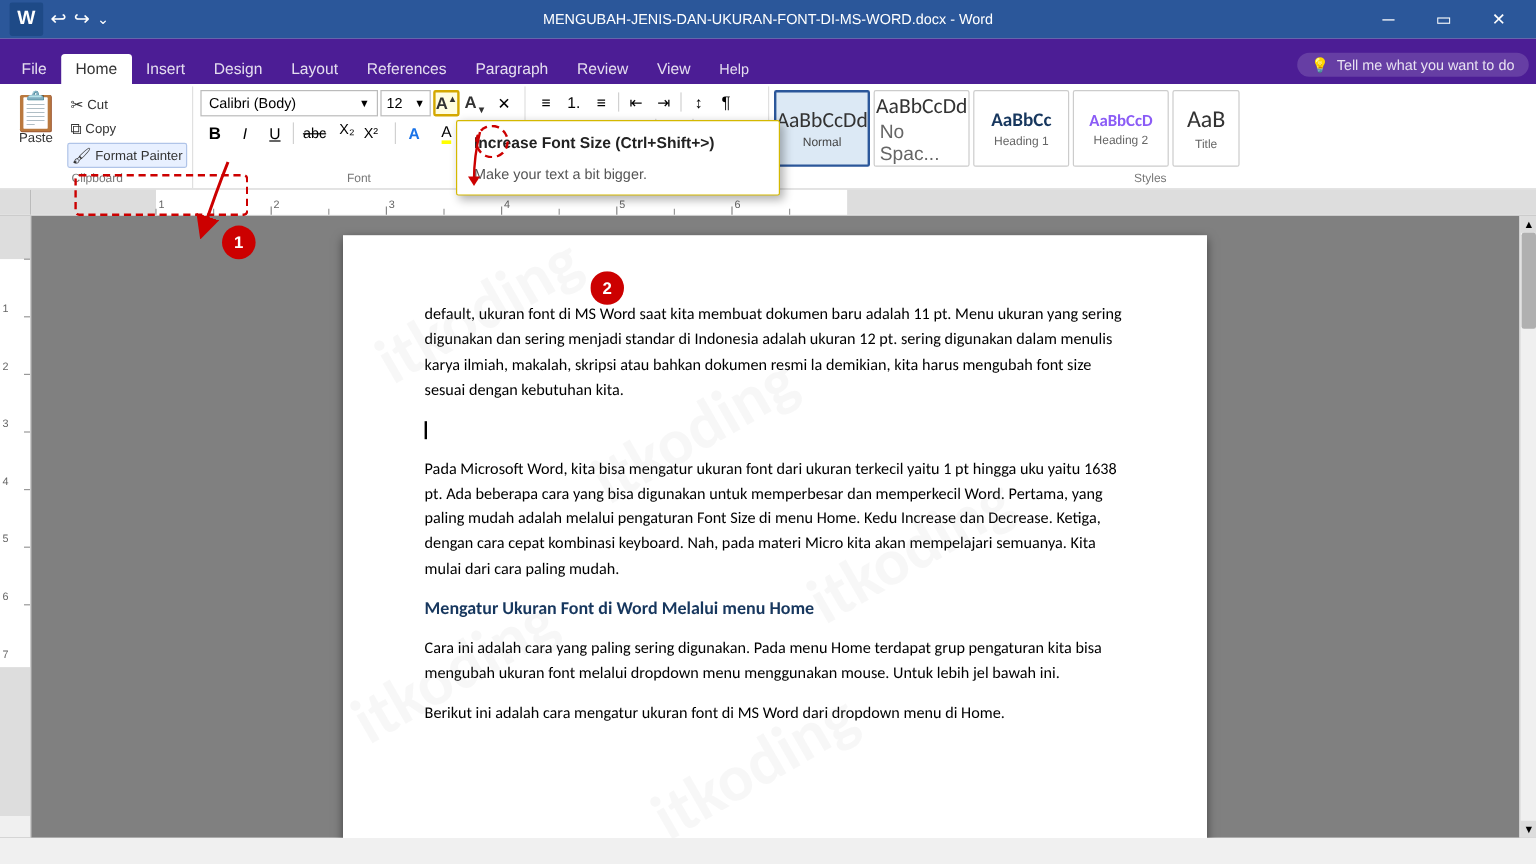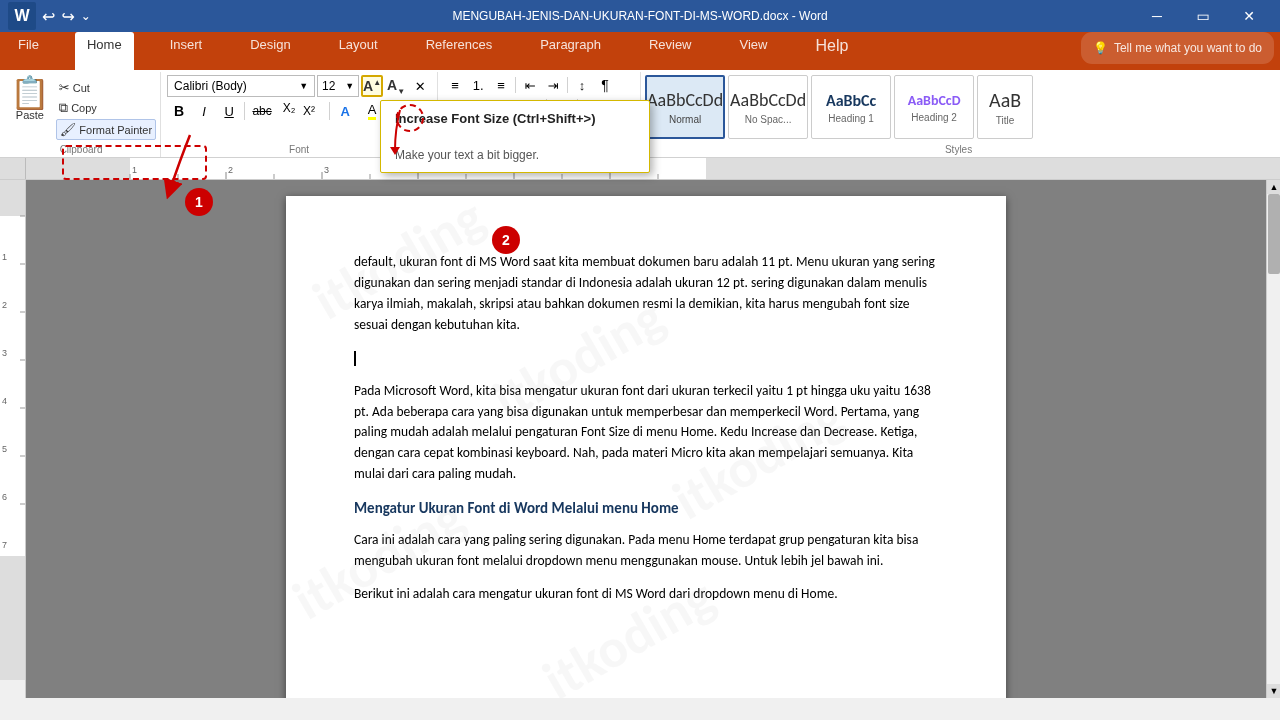--- a/index.html
+++ b/index.html
@@ -19,31 +19,31 @@
       <span style="color:white; font-size:12px; cursor:pointer;">⌄</span>
     </div>
     <div style="position:absolute; left:50%; transform:translateX(-50%); color:white; font-size:12px;">MENGUBAH-JENIS-DAN-UKURAN-FONT-DI-MS-WORD.docx - Word</div>
     <div style="margin-left:auto; display:flex;">
       <div style="width:46px; height:32px; display:flex; align-items:center; justify-content:center; color:white; font-size:14px; cursor:pointer;">─</div>
       <div style="width:46px; height:32px; display:flex; align-items:center; justify-content:center; color:white; font-size:14px; cursor:pointer;">▭</div>
       <div style="width:46px; height:32px; display:flex; align-items:center; justify-content:center; color:white; font-size:14px; cursor:pointer;">✕</div>
     </div>
   </div>
 
-  <div style="background:#c2410c; height:38px; display:flex; padding:0 6px;gap:24px;">
+  <div style="background:#4c1d95; height:38px; display:flex; align-items:flex-end; padding:0 6px;">
     <div style="padding:5px 12px; font-size:13px; color:rgba(255,255,255,0.85); cursor:pointer; border-radius:3px 3px 0 0;">File</div>
     <div style="padding:5px 12px; font-size:13px; background:white; color:#333; cursor:pointer; border-radius:3px 3px 0 0;">Home</div>
     <div style="padding:5px 12px; font-size:13px; color:rgba(255,255,255,0.85); cursor:pointer; border-radius:3px 3px 0 0;">Insert</div>
     <div style="padding:5px 12px; font-size:13px; color:rgba(255,255,255,0.85); cursor:pointer; border-radius:3px 3px 0 0;">Design</div>
     <div style="padding:5px 12px; font-size:13px; color:rgba(255,255,255,0.85); cursor:pointer; border-radius:3px 3px 0 0;">Layout</div>
     <div style="padding:5px 12px; font-size:13px; color:rgba(255,255,255,0.85); cursor:pointer; border-radius:3px 3px 0 0;">References</div>
     <div style="padding:5px 12px; font-size:13px; color:rgba(255,255,255,0.85); cursor:pointer; border-radius:3px 3px 0 0;">Paragraph</div>
     <div style="padding:5px 12px; font-size:13px; color:rgba(255,255,255,0.85); cursor:pointer; border-radius:3px 3px 0 0;">Review</div>
     <div style="padding:5px 12px; font-size:13px; color:rgba(255,255,255,0.85); cursor:pointer; border-radius:3px 3px 0 0;">View</div>
-    <div style="padding:5px 12px; font-size:16px; color:rgba(255,255,255,0.85); cursor:pointer; border-radius:3px 3px 0 0;">Help</div>
+    <div style="padding:5px 12px; font-size:12px; color:rgba(255,255,255,0.85); cursor:pointer; border-radius:3px 3px 0 0;">Help</div>
 
     <div style="margin-left:auto; display:flex; align-items:center; background:rgba(255,255,255,0.15); border-radius:11px; padding:3px 12px; margin-bottom:6px; gap:6px;">
       <span style="color:white; font-size:12px;">💡</span>
       <span style="color:rgba(255,255,255,0.85); font-size:12px;">Tell me what you want to do</span>
     </div>
   </div>
 
   <div style="background:white; border-bottom:1px solid #d1d1d1; display:flex; align-items:stretch; padding:2px 4px 0 4px; min-height:88px; position:relative;">
 
     <div style="display:flex; flex-direction:column; padding:0 4px 0 2px; border-right:1px solid #e0e0e0; min-width:90px;">
@@ -192,21 +192,21 @@
     <div style="display:flex; flex-direction:column; padding:0 4px; flex:1;">
       <div style="display:flex; align-items:flex-start; gap:3px; flex:1; padding-top:3px;">
 
         <div style="display:flex; flex-direction:column; align-items:center; justify-content:center; width:80px; height:64px; background:#dce9f5; border:2px solid #2b579a; cursor:pointer; border-radius:2px; padding:4px;">
           <div style="font-size:18px; color:#333; font-family:Calibri,Arial,sans-serif;">AaBbCcDd</div>
           <div style="font-size:10px; color:#444; margin-top:3px;">Normal</div>
         </div>
 
         <div style="display:flex; flex-direction:column; align-items:center; justify-content:center; width:80px; height:64px; background:white; border:1px solid #ccc; cursor:pointer; border-radius:2px; padding:4px;">
           <div style="font-size:18px; color:#333; font-family:Calibri,Arial,sans-serif;">AaBbCcDd</div>
-          <div style="font-size:10px; color:#666; margin-top:3px;">No Spac...</div>
+          <div style="font-size:16px; color:#666; margin-top:3px;">No Spac...</div>
         </div>
 
         <div style="display:flex; flex-direction:column; align-items:center; justify-content:center; width:80px; height:64px; background:white; border:1px solid #ccc; cursor:pointer; border-radius:2px; padding:4px;">
           <div style="font-size:16px; color:#17375e; font-weight:bold; font-family:Calibri,Arial,sans-serif;">AaBbCc</div>
           <div style="font-size:10px; color:#666; margin-top:3px;">Heading 1</div>
         </div>
 
         <div style="display:flex; flex-direction:column; align-items:center; justify-content:center; width:80px; height:64px; background:white; border:1px solid #ccc; cursor:pointer; border-radius:2px; padding:4px;">
           <div style="font-size:14px; color:#8b5cf6; font-weight:bold; font-family:Calibri,Arial,sans-serif;">AaBbCcD</div>
           <div style="font-size:10px; color:#666; margin-top:3px;">Heading 2</div>
@@ -298,21 +298,21 @@
     <div style="width:14px; background:#f0f0f0; border-left:1px solid #ccc; display:flex; flex-direction:column;">
       <div style="width:14px; height:14px; background:#ddd; display:flex; align-items:center; justify-content:center; cursor:pointer; font-size:9px;">▲</div>
       <div style="flex:1; position:relative;">
         <div style="position:absolute; top:0; width:12px; height:80px; background:#b0b0b0; border-radius:2px; left:1px;"></div>
       </div>
       <div style="width:14px; height:14px; background:#ddd; display:flex; align-items:center; justify-content:center; cursor:pointer; font-size:9px;">▼</div>
     </div>
   </div>
 
   <div style="position:absolute; top:100px; left:380px; background:white; border:1px solid #d4b800; box-shadow:3px 3px 8px rgba(0,0,0,0.3); padding:10px 14px; z-index:100; min-width:270px; border-radius:2px;">
-    <div style="font-size:13px; font-weight:bold; color:#222; margin-bottom:22px;">Increase Font Size (Ctrl+Shift+&gt;)</div>
+    <div style="font-size:13px; font-weight:bold; color:#222; margin-bottom:12px;">Increase Font Size (Ctrl+Shift+&gt;)</div>
     <div style="font-size:12px; color:#555;">Make your text a bit bigger.</div>
   </div>
 
   <div style="position:absolute; top:188px; left:185px; width:28px; height:28px; border-radius:50%; background:#cc0000; color:white; font-size:14px; font-weight:bold; display:flex; align-items:center; justify-content:center; z-index:200;">
     <span>1</span>
   </div>
 
   <div style="position:absolute; top:145px; left:62px; width:145px; height:35px; border:2px dashed #cc0000; border-radius:4px; z-index:150; pointer-events:none;"></div>
 
   <svg style="position:absolute; top:130px; left:160px; z-index:180; pointer-events:none;" width="50" height="70">

